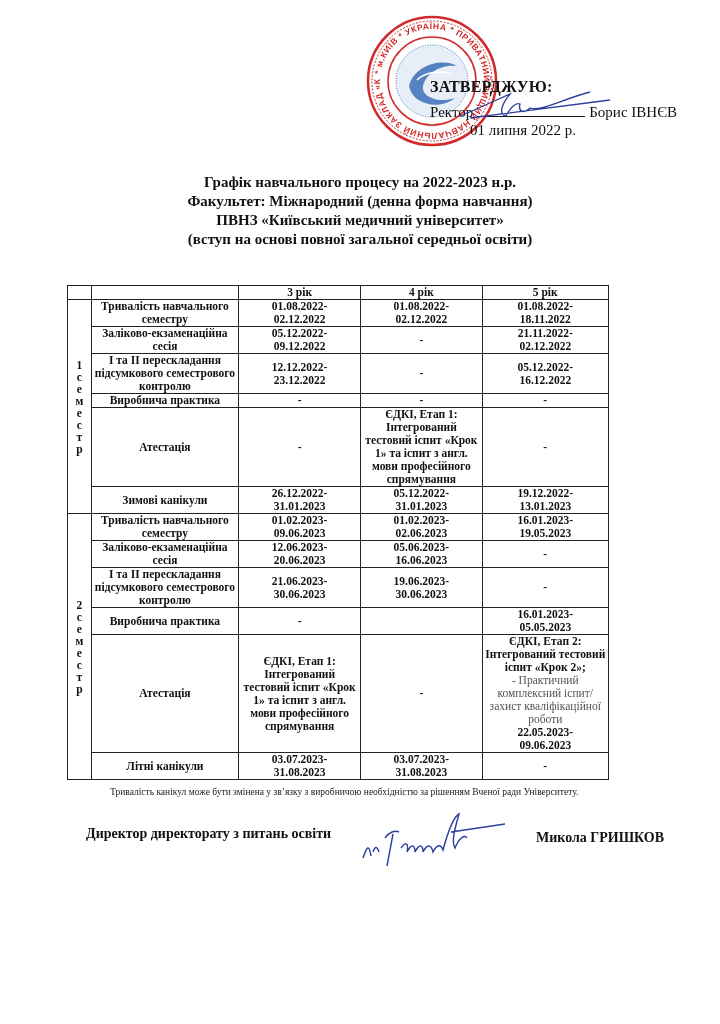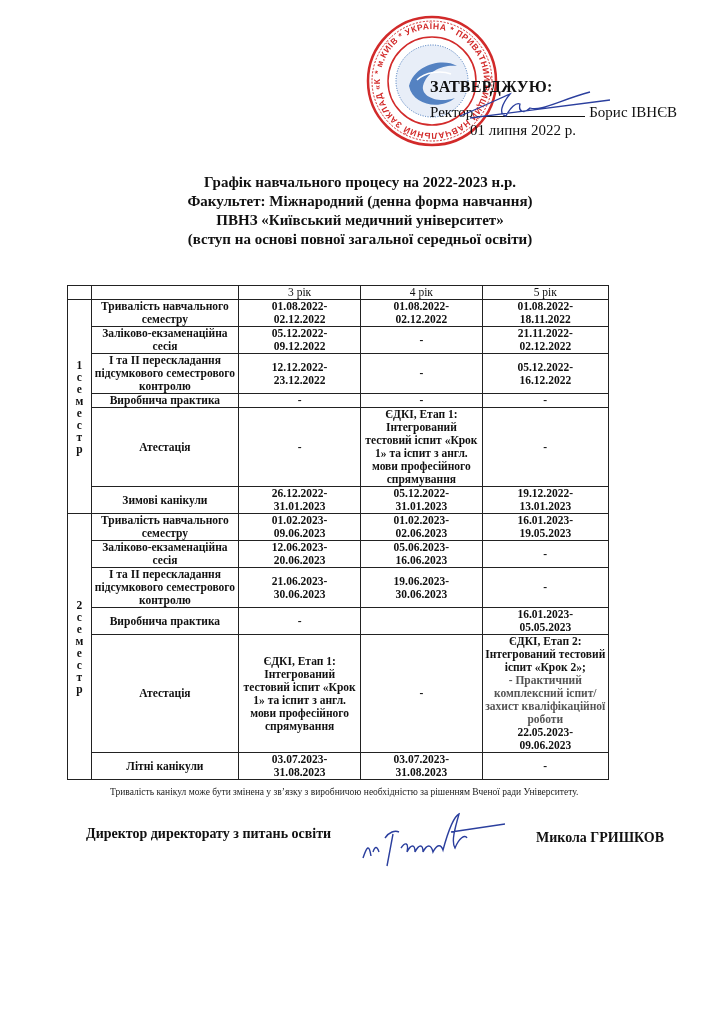--- a/index.html
+++ b/index.html
@@ -15,30 +15,30 @@
   .rector-sig { position: absolute; left: 440px; top: 86px; width: 190px; height: 42px; }
 
   
   .titles { position: absolute; left: 0; top: 173px; width: 720px; text-align: center; font-weight: bold; font-size: 15px; line-height: 19px; }
   .titles div { white-space: nowrap; }
 
   
   table.sched { position: absolute; left: 67px; top: 285px; border-collapse: collapse; table-layout: fixed; width: 542px;
                 font-family: "Liberation Serif", serif; font-weight: bold; font-size: 11.5px; line-height: 13px; }
   table.sched td, table.sched th { border: 1px solid #222; padding: 0 2px; text-align: center; vertical-align: middle; }
-  table.sched th { font-weight: normal; height: 12px; margin-top: 12px; }
+  table.sched th { font-weight: bold; height: 12px; margin-top: 12px; }
   .col-sem { width: 23px; }
   .col-label { width: 142px; }
   .col-y3 { width: 118px; }
   .col-y4 { width: 117px; }
   .col-y5 { width: 122px; }
   .sem-cell { font-size: 11.5px; line-height: 12px; }
   .sem-cell span { display: block; }
   td.left { text-align: left; padding-left: 4px; }
-  .gray { color: #555; font-weight: bold; }
+  .gray { color: #555; font-weight: normal; }
 
   .note { position: absolute; left: 95px; top: 787px; font-size: 9.5px; color: #222; margin-left: 15px; }
   .director { position: absolute; left: 86px; top: 826px; font-weight: bold; font-size: 14px; }
   .director-name { position: absolute; left: 536px; top: 830px; font-weight: bold; font-size: 14px; }
   .director-sig { position: absolute; left: 355px; top: 808px; width: 150px; height: 60px; }
 </style>
 </head>
 <body>
 
 <svg class="stamp" viewBox="0 0 134 134">

